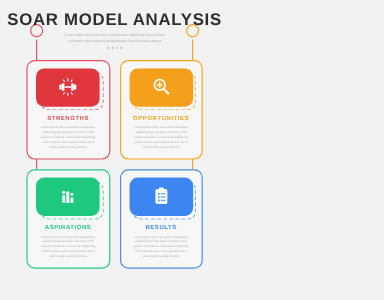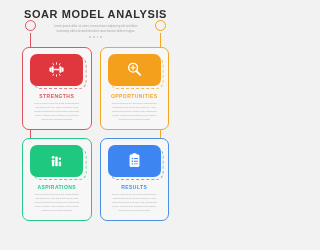--- a/index.html
+++ b/index.html
@@ -15,21 +15,21 @@
   }
 
   
   .header {
     padding-top: 9px;
     text-align: center;
     position: relative;
     z-index: 5;
   }
   .title {
-    font-size: 11px;
+    font-size: 14px;
     font-weight: bold;
     letter-spacing: 0.6px;
     color: #2f2f2f;
     line-height: 1;
   }
   .subtitle {
     margin: 4px auto 0;
     width: 96px;
     font-size: 2.9px;
     line-height: 1.55;

